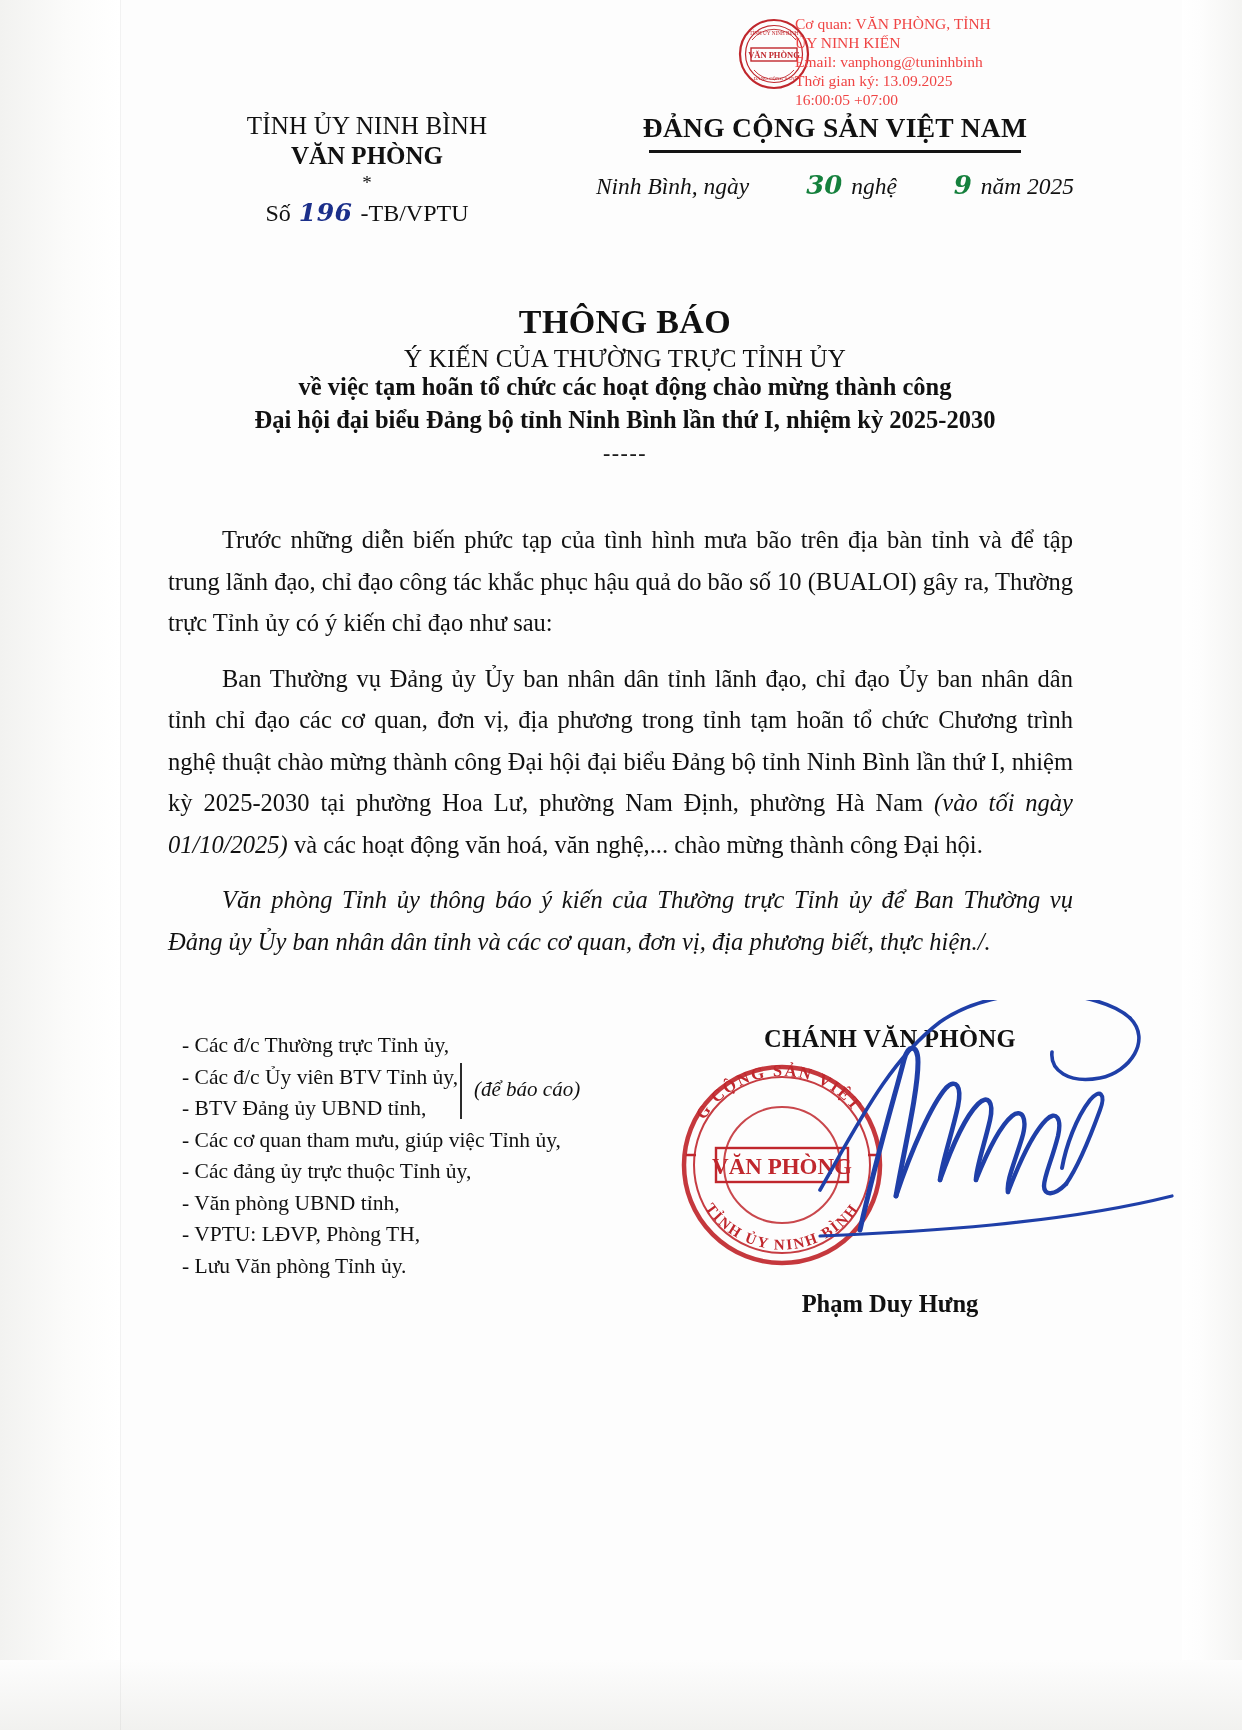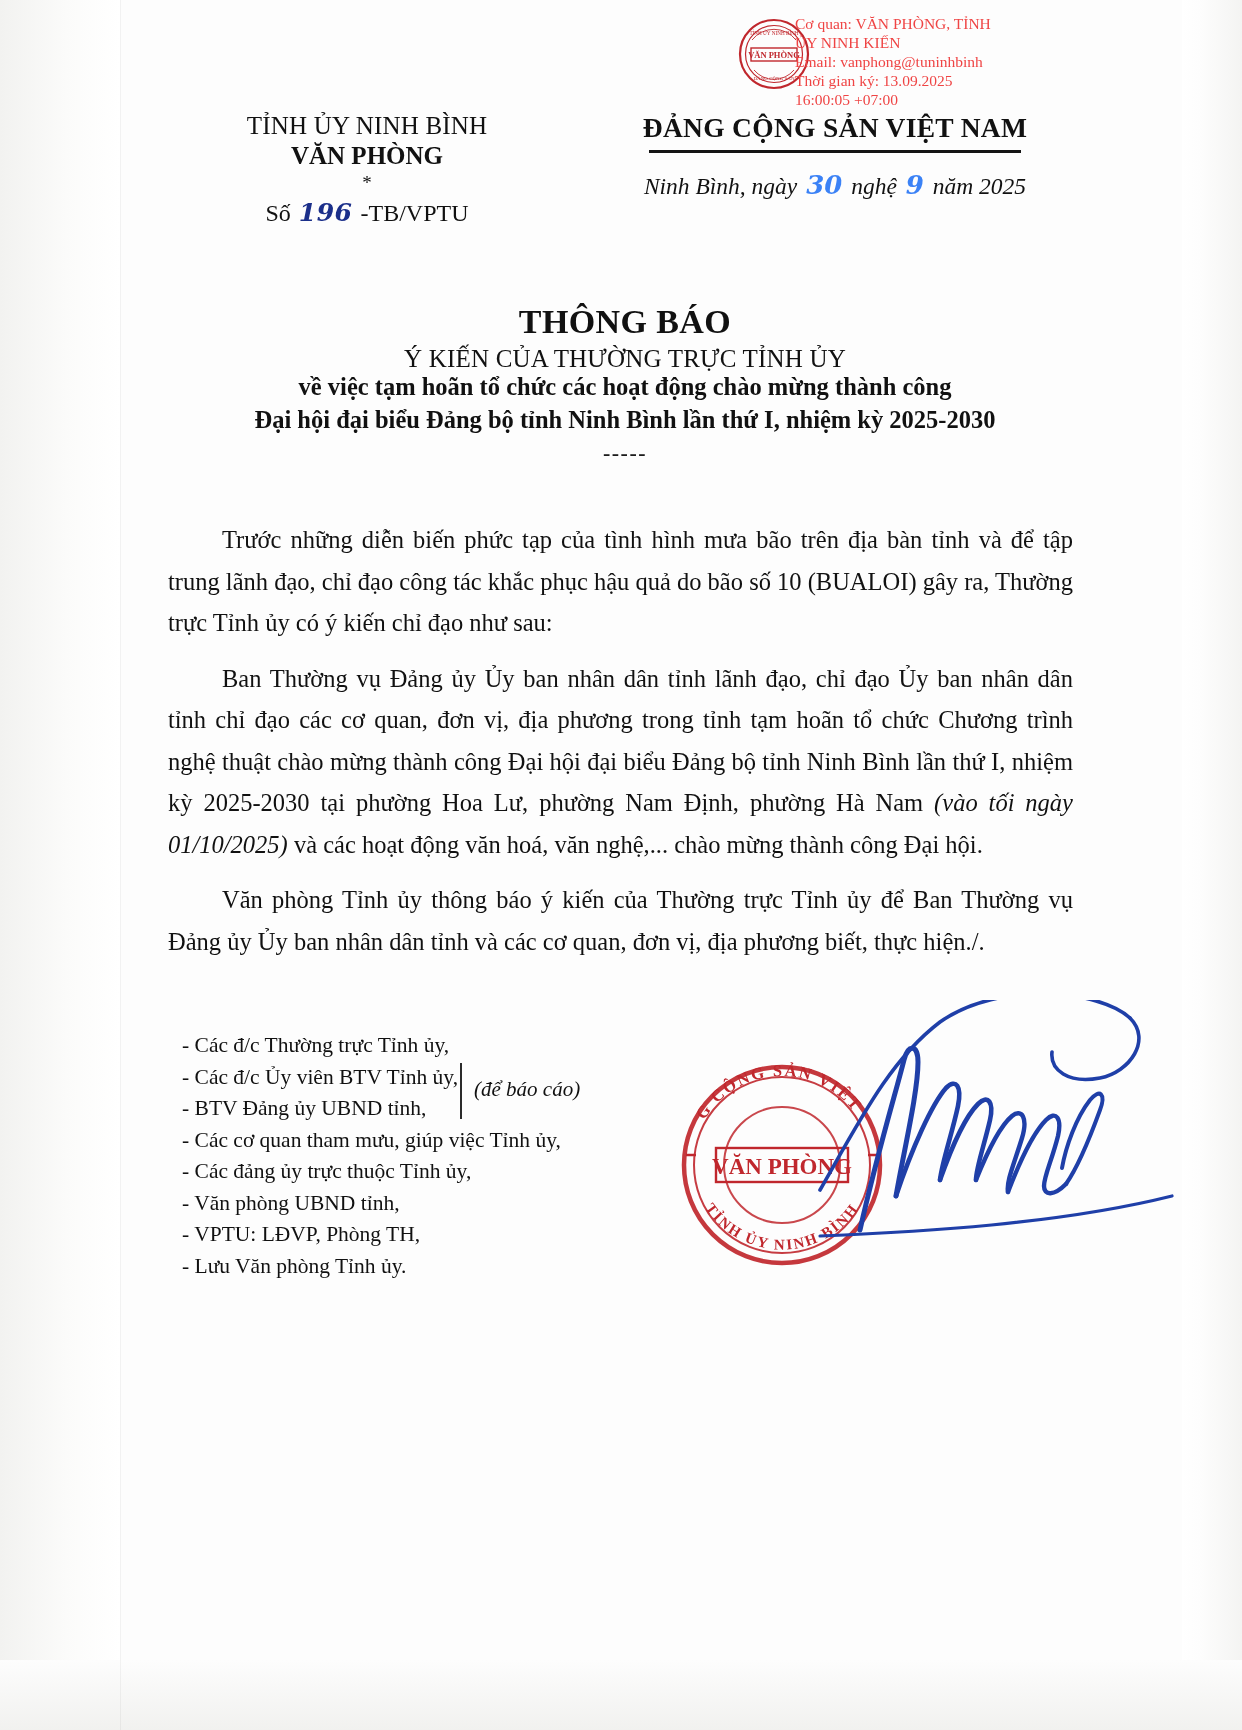--- a/index.html
+++ b/index.html
@@ -127,23 +127,24 @@
   .hdr-right .dateline {
     font-size: 23.5px;
     font-style: italic;
     margin-top: 17px;
     white-space: nowrap;
   }
   .hdr-right .dateline .hand {
     font-family: "DejaVu Serif", serif;
     font-style: italic;
     font-weight: bold;
-    color: #3b82f6;
+    color: #15803d;
     font-size: 26px;
     padding: 0 3px;
+    margin-left: 48px;
   }
 
   
   .title-block {
     position: absolute;
     left: 160px;
     top: 303px;
     width: 930px;
     text-align: center;
   }
@@ -182,21 +183,21 @@
     width: 905px;
     font-size: 24.5px;
     line-height: 41.5px;
     text-align: justify;
     text-justify: inter-word;
   }
   .body-text p {
     margin: 0 0 14px 0;
     text-indent: 54px;
   }
-  .body-text p.last { margin-bottom: 0; }
+  .body-text p.last { margin-bottom: 0; font-style: italic; }
   .body-text em { font-style: italic; }
 
   
   .recipients {
     position: absolute;
     left: 182px;
     top: 1030px;
     width: 470px;
     font-size: 21.5px;
     line-height: 31.5px;
@@ -344,20 +345,24 @@
       <li>- Các cơ quan tham mưu, giúp việc Tỉnh ủy,</li>
       <li>- Các đảng ủy trực thuộc Tỉnh ủy,</li>
       <li>- Văn phòng UBND tỉnh,</li>
       <li>- VPTU: LĐVP, Phòng TH,</li>
       <li>- Lưu Văn phòng Tỉnh ủy.</li>
     </ul>
   </div>
   <div class="recip-brace"></div>
   <div class="recip-note">(để báo cáo)</div>
 
+  <div class="sig-block">
+    <div class="role">CHÁNH VĂN PHÒNG</div>
+    <div class="name">Phạm Duy Hưng</div>
+  </div>
 
   <div class="red-seal">
     <svg width="220" height="210" viewBox="0 0 220 210">
       <g transform="translate(110,105)">
         <circle r="98" fill="none" stroke="#c0272d" stroke-width="4.5" opacity="0.92"></circle>
         <circle r="88" fill="none" stroke="#c0272d" stroke-width="2" opacity="0.9"></circle>
         <circle r="58" fill="none" stroke="#c0272d" stroke-width="2" opacity="0.85"></circle>
         <path id="arcTop" d="M -78 -44 A 90 90 0 0 1 78 -44" fill="none"></path>
         <path id="arcBot" d="M -80 38 A 92 92 0 0 0 80 38" fill="none"></path>
         <text font-family="Liberation Serif, serif" font-size="16.5" font-weight="bold" fill="#c0272d" letter-spacing="2">

